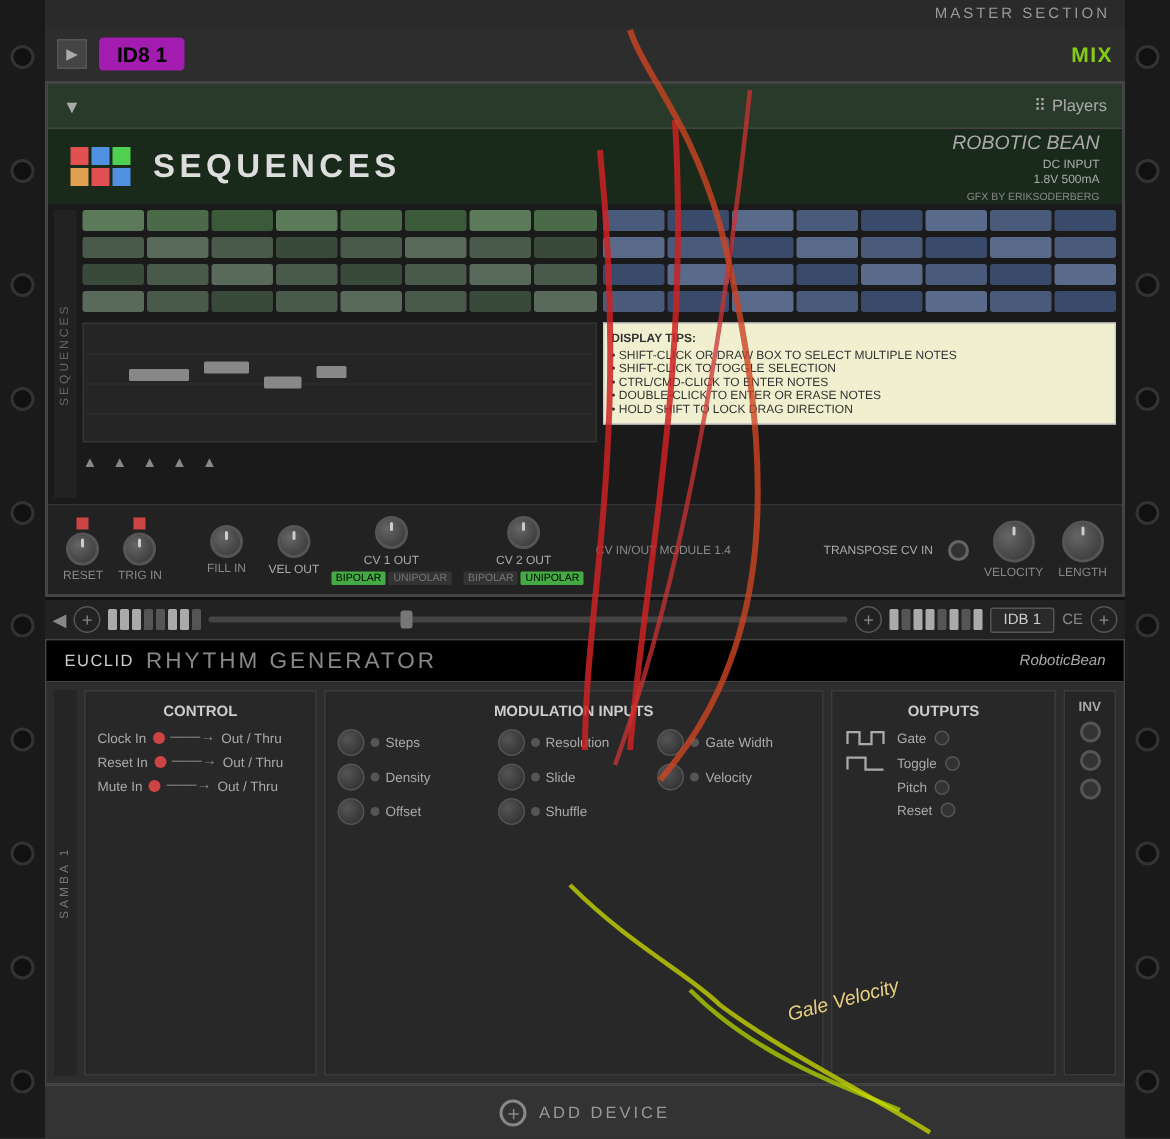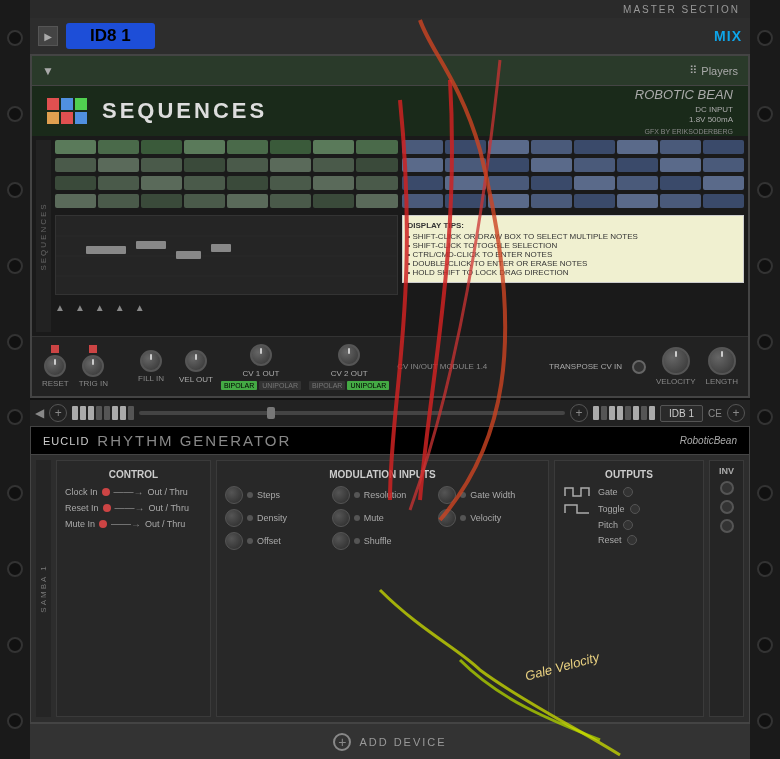--- a/index.html
+++ b/index.html
@@ -78,30 +78,30 @@
       background: #444;
       border: 1px solid #555;
       display: flex;
       align-items: center;
       justify-content: center;
       cursor: pointer;
       color: #aaa;
       font-size: 10px;
     }
     .id8-label {
-      background: #1d4ed8;
+      background: #a21caf;
       color: #000;
-      font-size: 17px;
+      font-size: 14px;
       font-weight: bold;
-      padding: 3px 24px;
+      padding: 3px 12px;
       border-radius: 3px;
     }
     .mix-label {
       margin-left: auto;
-      color: #0ea5e9;
+      color: #84cc16;
       font-size: 14px;
       font-weight: bold;
       letter-spacing: 1px;
     }
 
     
     .sequences-plugin {
       background: #1e2a1e;
       border: 2px solid #444;
       margin: 0;
@@ -876,21 +876,21 @@
             <span>Gate Width</span>
           </div>
           <div class="mod-item">
             <div class="mod-knob"></div>
             <div class="mod-dot"></div>
             <span>Density</span>
           </div>
           <div class="mod-item">
             <div class="mod-knob"></div>
             <div class="mod-dot"></div>
-            <span>Mute</span>
+            <span>Slide</span>
           </div>
           <div class="mod-item">
             <div class="mod-knob"></div>
             <div class="mod-dot"></div>
             <span>Velocity</span>
           </div>
           <div class="mod-item" style="grid-column:1;">
             <div class="mod-knob"></div>
             <div class="mod-dot"></div>
             <span>Offset</span>

